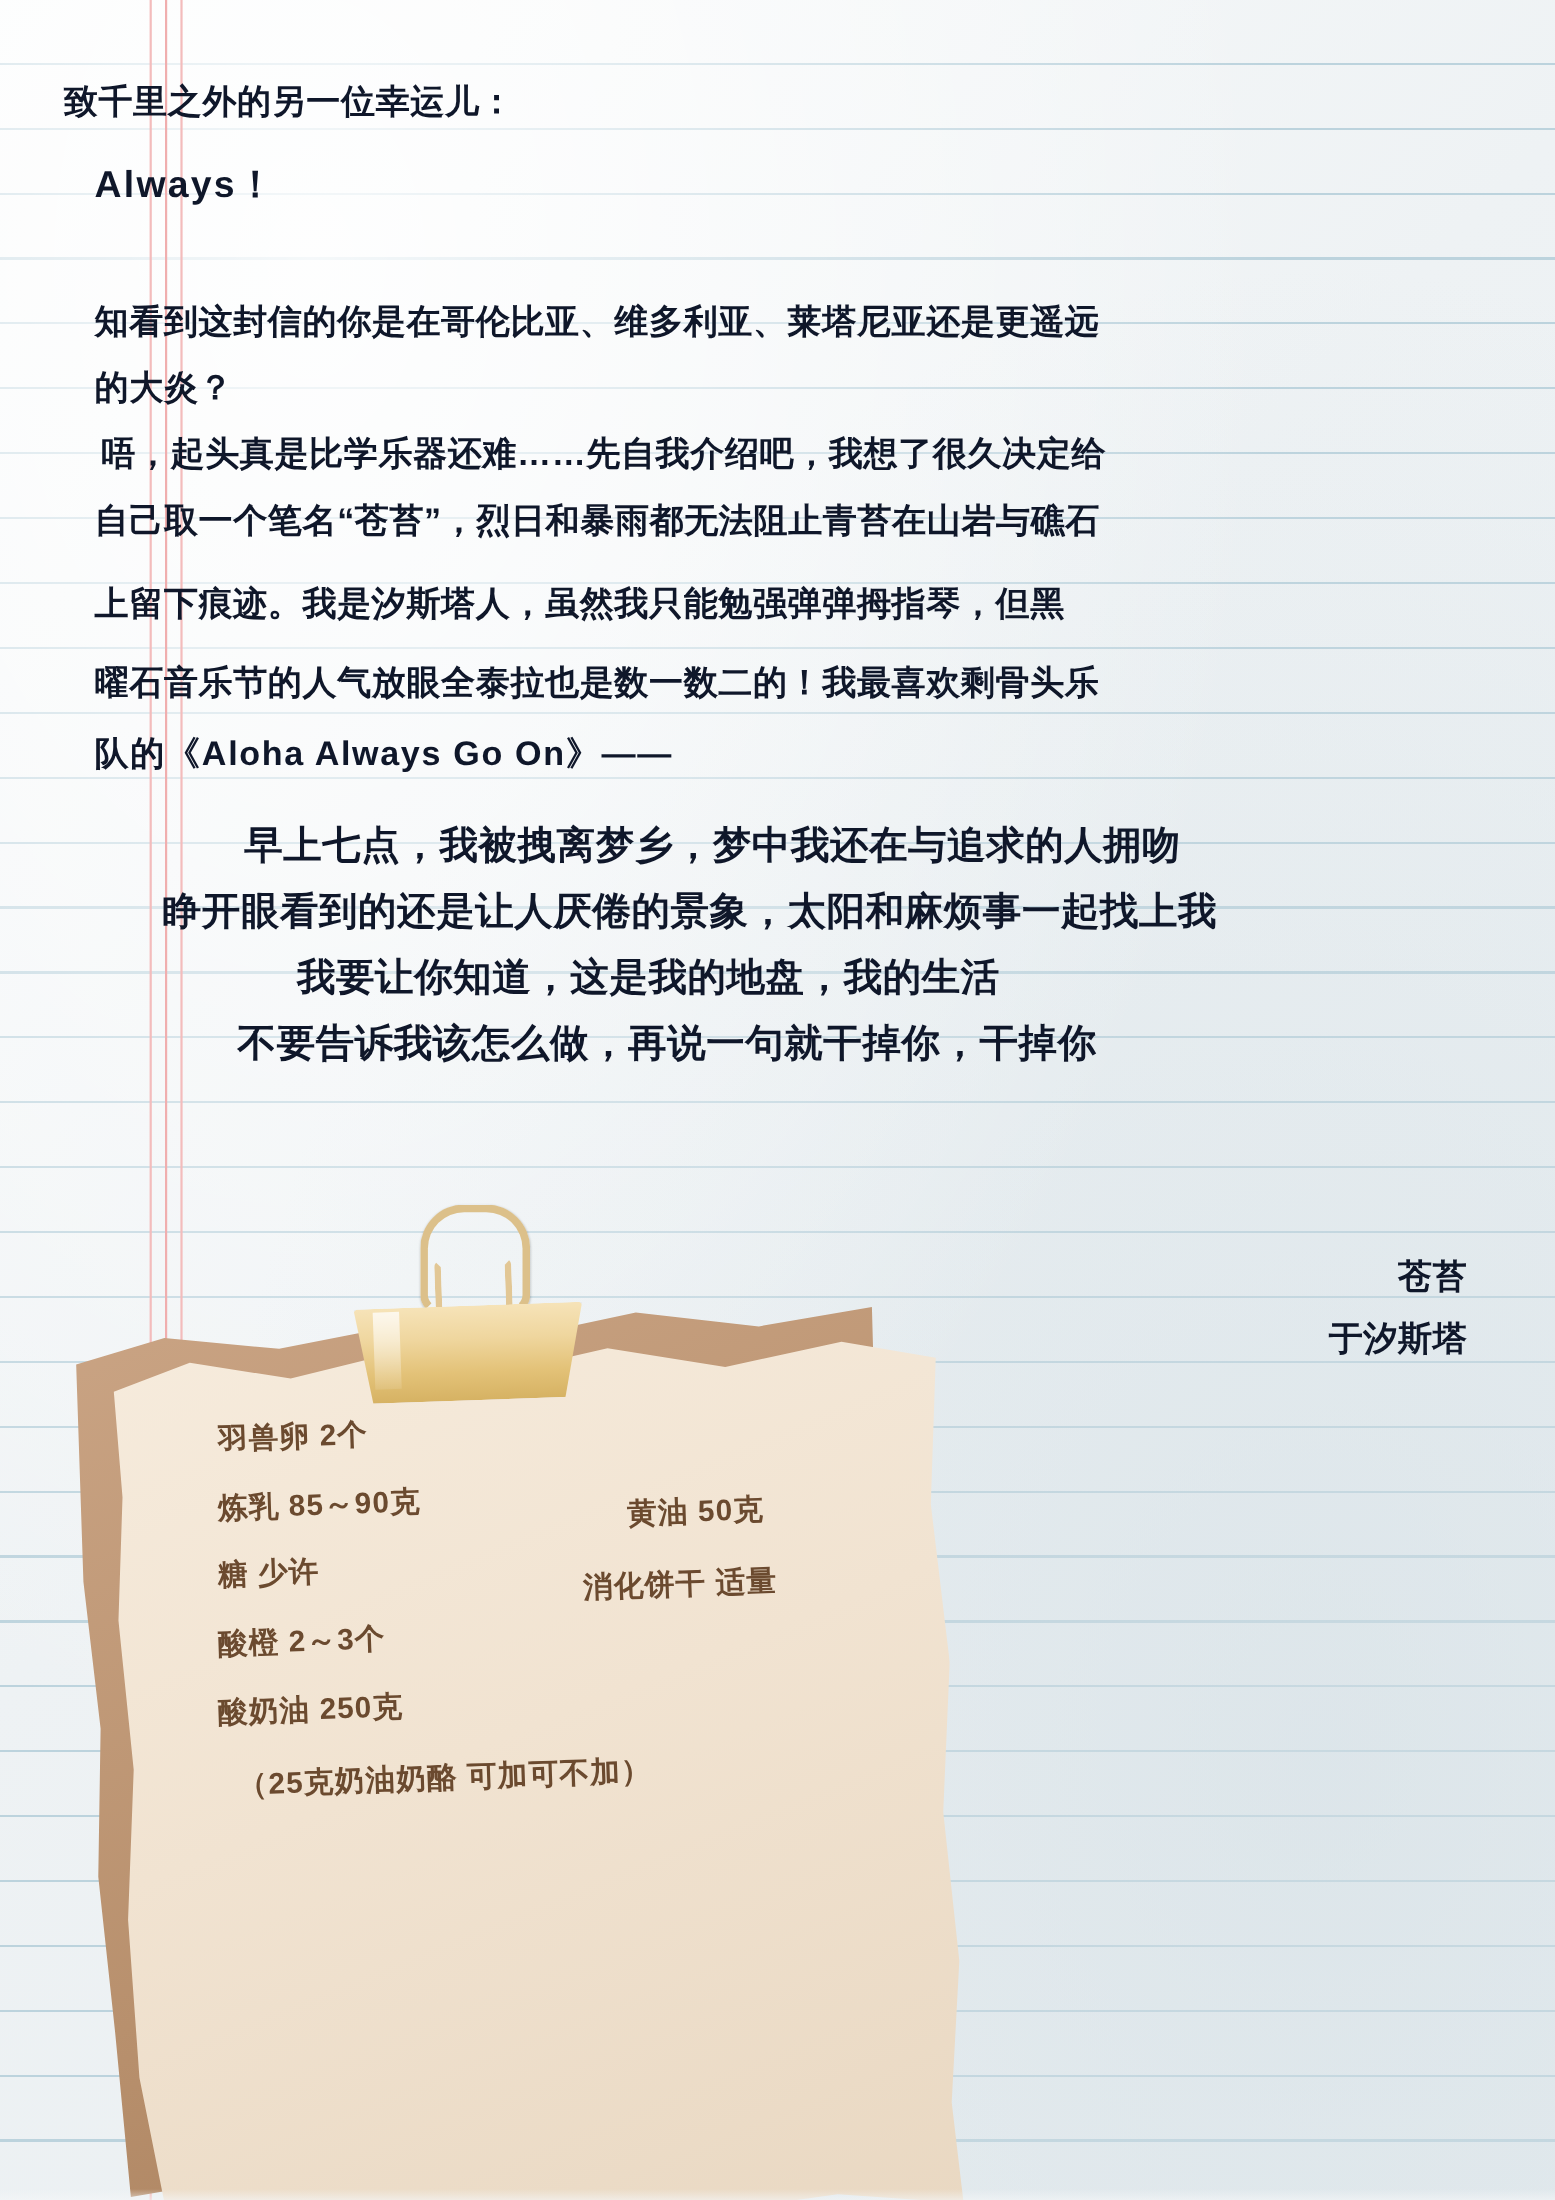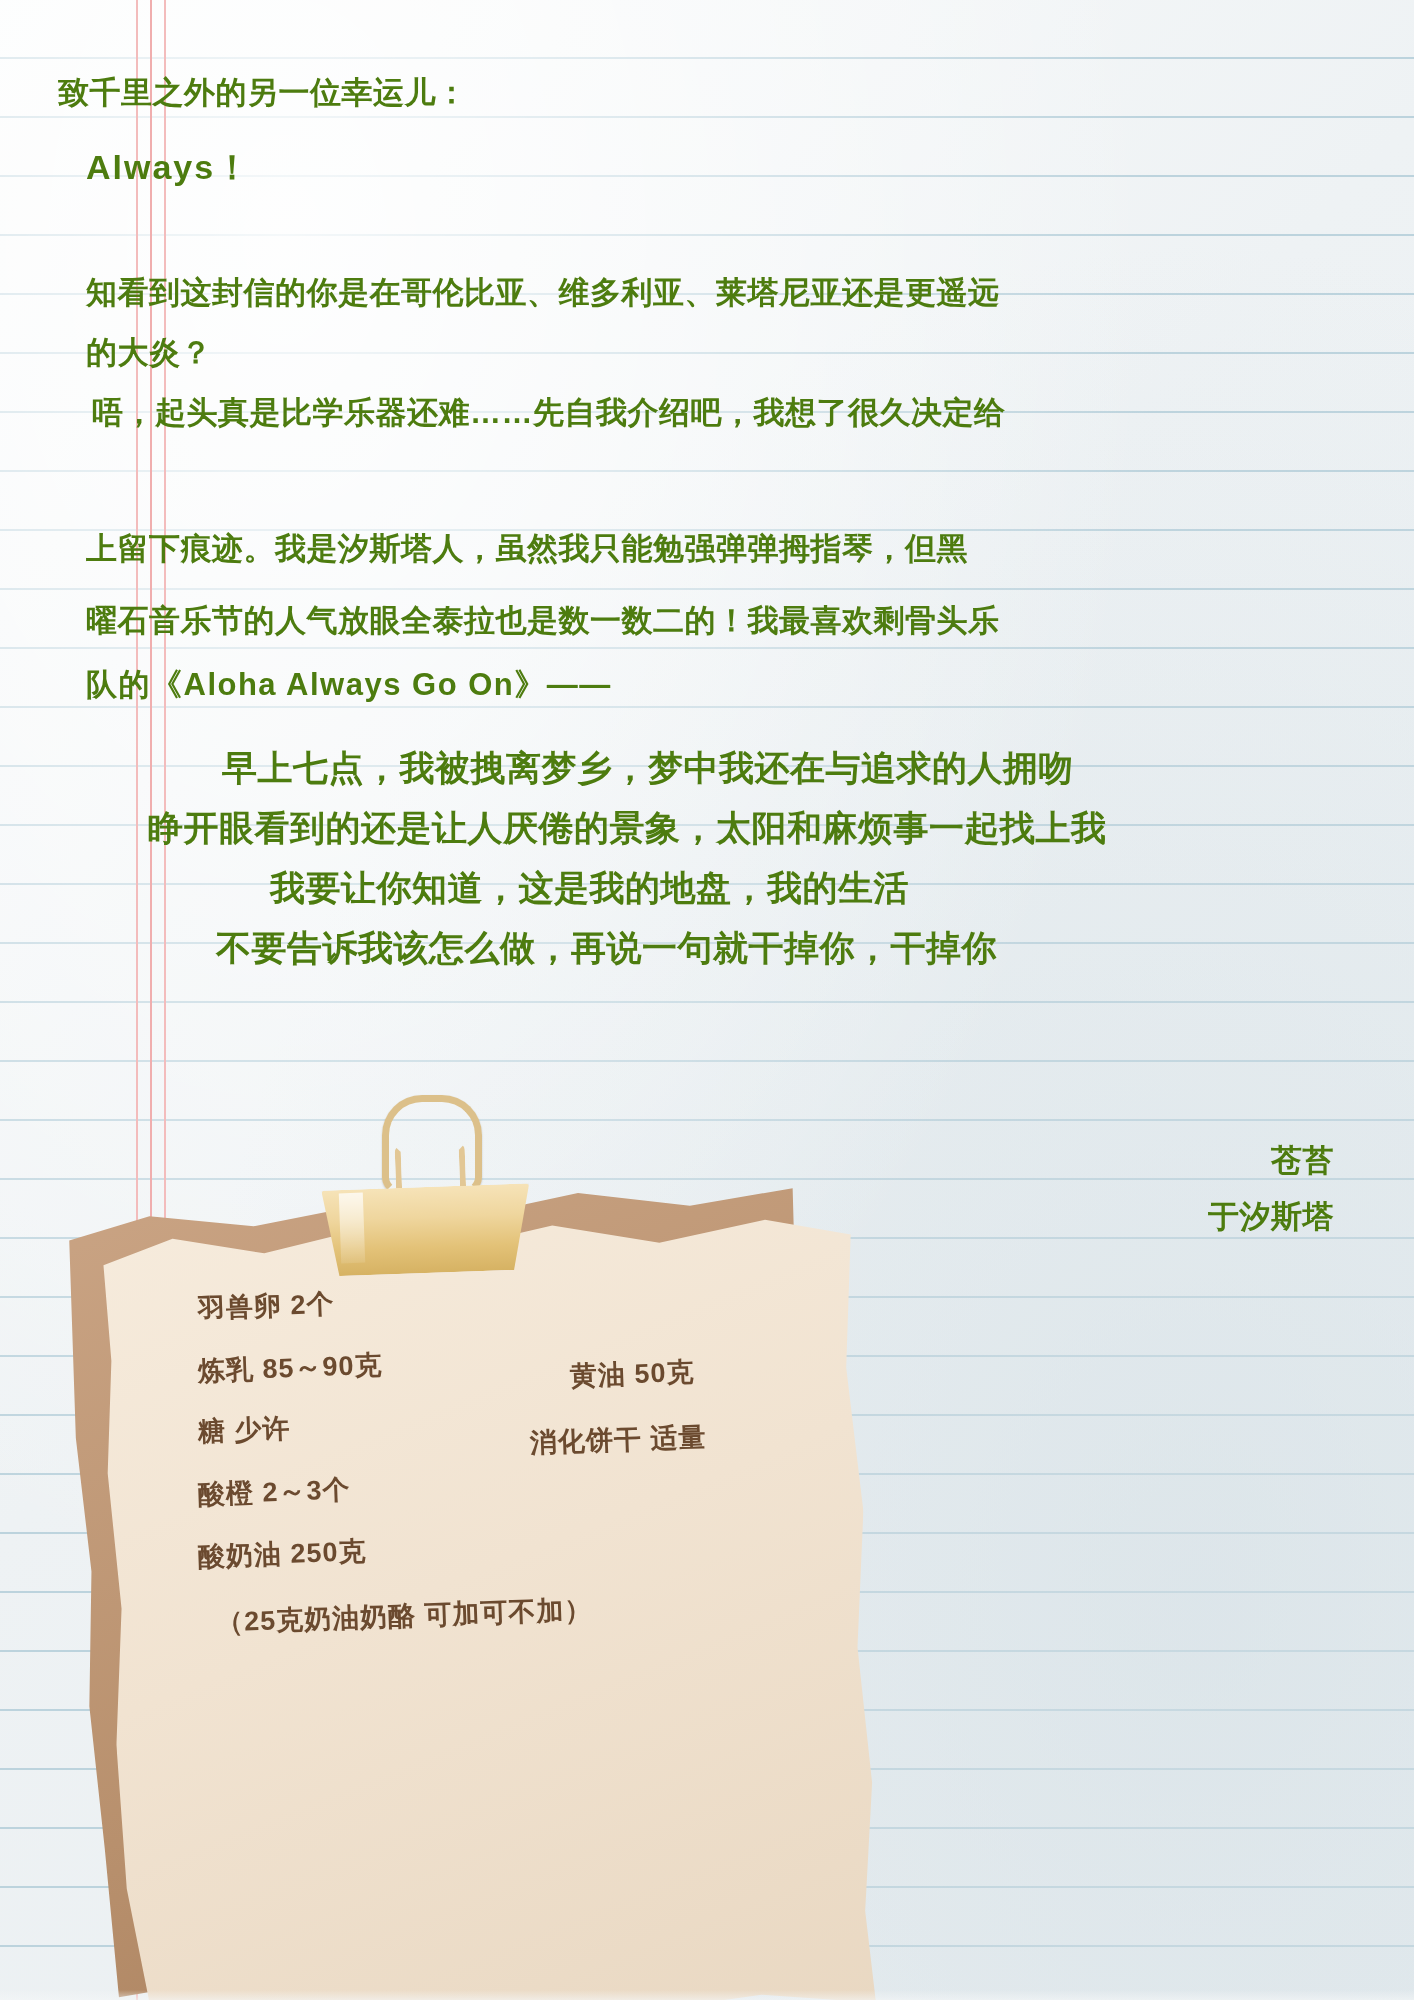--- a/index.html
+++ b/index.html
@@ -46,21 +46,21 @@
     background: #f0b4b4;
   }
   .margin-line.l1 { left: 136px; background: #f3bcbc; }
   .margin-line.l2 { left: 150px; background: #f0aeae; }
   .margin-line.l3 { left: 164px; background: #f3bcbc; }
 
   
   .letter {
     position: absolute;
     left: 0; top: 0; right: 0; bottom: 0;
-    color: #4d7c0f;
+    color: #0f172a;
   }
   .line {
     position: absolute;
     white-space: nowrap;
     font-weight: 700;
     letter-spacing: 0.5px;
   }
   .salutation {
     left: 58px;
     top: 72px;
@@ -225,20 +225,21 @@
 
   <div class="letter">
 
     <div class="line salutation">致千里之外的另一位幸运儿：</div>
 
     <div class="line aloha">Always！</div>
 
     <div class="line body-line" style="left:86px; top:272px;">知看到这封信的你是在哥伦比亚、维多利亚、莱塔尼亚还是更遥远</div>
     <div class="line body-line" style="left:86px; top:332px;">的大炎？</div>
     <div class="line body-line" style="left:92px; top:392px;">唔，起头真是比学乐器还难……先自我介绍吧，我想了很久决定给</div>
+    <div class="line body-line" style="left:86px; top:453px;">自己取一个笔名“苍苔”，烈日和暴雨都无法阻止青苔在山岩与礁石</div>
     <div class="line body-line" style="left:86px; top:528px;">上留下痕迹。我是汐斯塔人，虽然我只能勉强弹弹拇指琴，但黑</div>
     <div class="line body-line" style="left:86px; top:600px;">曜石音乐节的人气放眼全泰拉也是数一数二的！我最喜欢剩骨头乐</div>
     <div class="line body-line song-title" style="left:86px; top:664px;">队的《Aloha Always Go On》——</div>
 
     <div class="line lyric" style="left:222px; top:745px;">早上七点，我被拽离梦乡，梦中我还在与追求的人拥吻</div>
     <div class="line lyric" style="left:148px; top:805px;">睁开眼看到的还是让人厌倦的景象，太阳和麻烦事一起找上我</div>
     <div class="line lyric" style="left:216px; top:925px;">不要告诉我该怎么做，再说一句就干掉你，干掉你</div>
     <div class="line lyric" style="left:270px; top:865px;">我要让你知道，这是我的地盘，我的生活</div>
 
 

